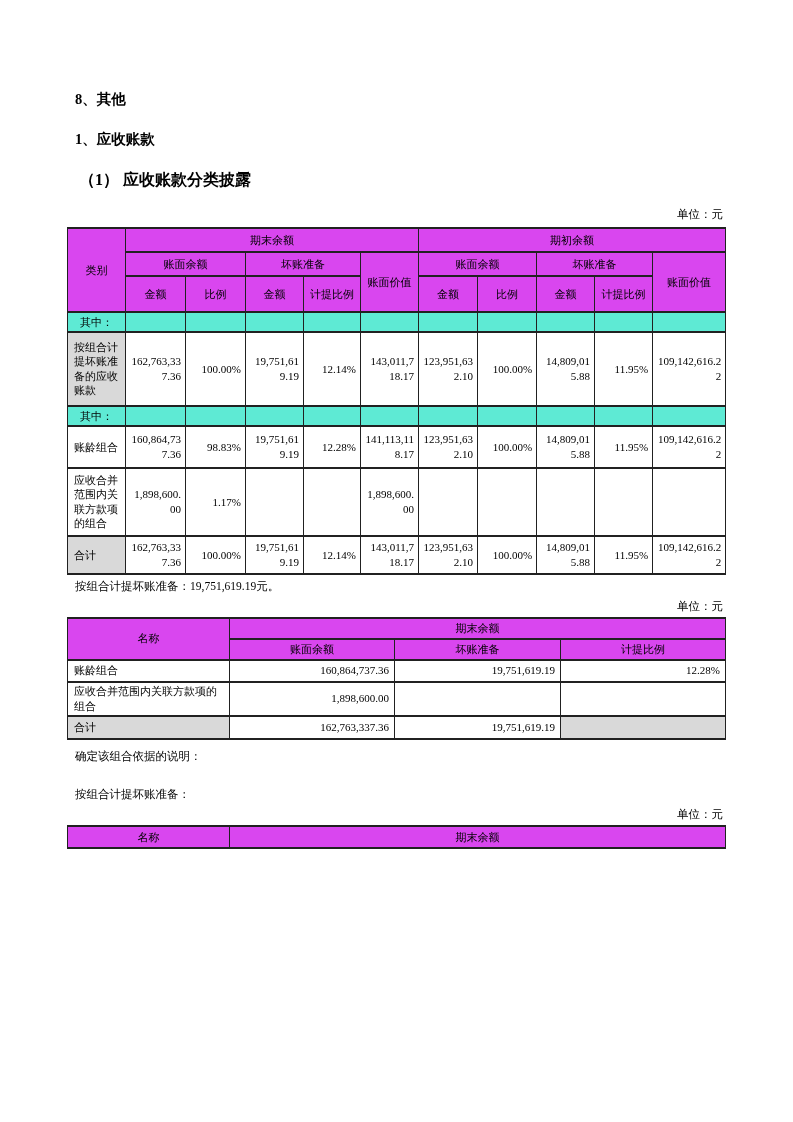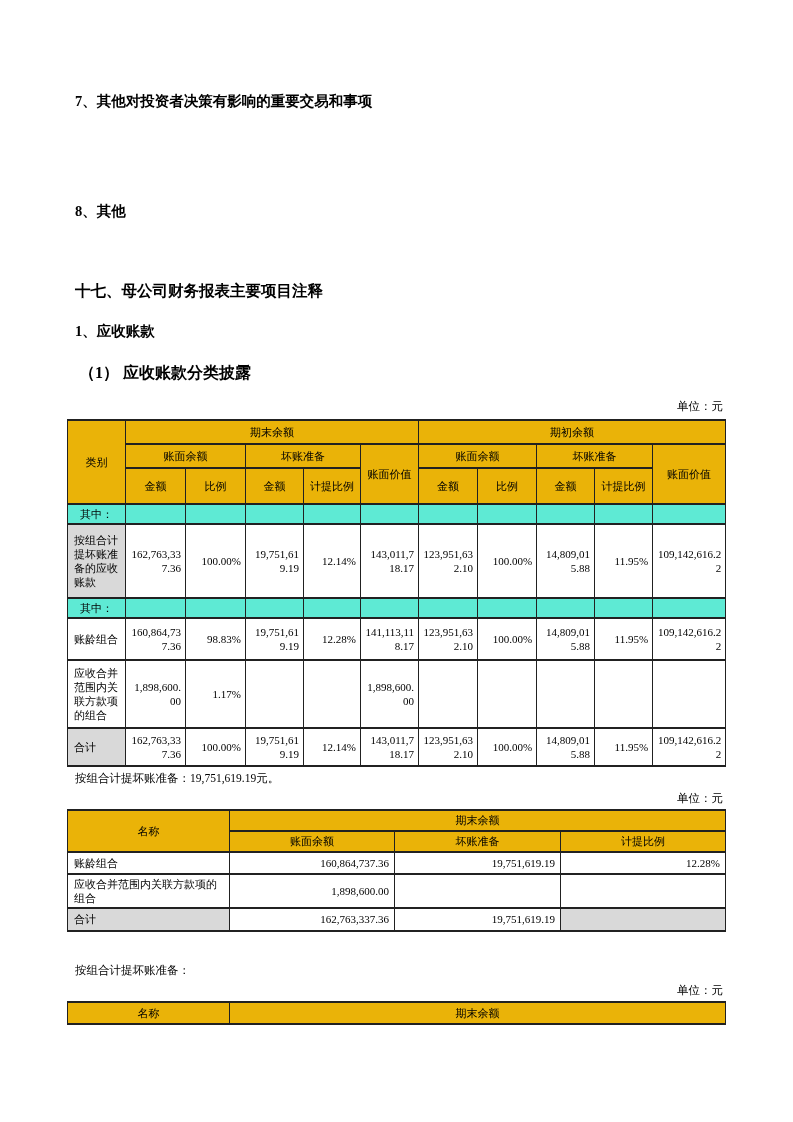--- a/index.html
+++ b/index.html
@@ -15,57 +15,55 @@
   .h17 { font-size:15.5px; margin-top:60px; }
   .h1  { font-size:14.5px; margin-top:20px; }
   .h11 { font-size:16px; margin-top:20px; margin-left:12px; }
   .unit { text-align:right; font-size:11.5px; margin:0 2px 0 0; line-height:1.3; }
   .unit-1 { margin-top:16px; }
   .unit-2 { margin-top:5px; }
   .unit-3 { margin-top:5px; }
   .note { font-size:11.5px; margin:0 0 0 8px; line-height:1.3; }
   .note-1 { margin-top:4px; }
   .note-2 { margin-top:9px; }
-  .note-3 { margin-top:31px; }
+  .note-3 { margin-top:24px; }
   table {
     border-collapse:collapse; table-layout:fixed; width:658px;
     font-size:11px; line-height:1.3; margin-top:5px;
   }
   .t2 { margin-top:3px; }
   .t3 { margin-top:3px; }
   td,th {
     border:1px solid #212121;
     border-top-width:2px; border-bottom-width:2px;
     padding:1px 3px; overflow:hidden; vertical-align:middle;
     font-weight:normal;
   }
-  th { background:#eab308; text-align:center; }
+  th { background:#d946ef; text-align:center; }
   td.lbl { text-align:left; padding:1px 6px; }
   td.num { text-align:right; word-break:break-all; padding:1px 4px; }
   td.shaded { background:#d9d9d9; }
   tr.subhead td { background:#5eead4; }
   tr.subhead td.lbl { text-align:center; }
   
   tr.hr1 { height:24px; } tr.hr2 { height:24px; } tr.hr3 { height:36px; }
   tr.b0 { height:20px; } tr.b1 { height:74px; } tr.b2 { height:20px; }
   tr.b3 { height:42px; } tr.b4 { height:68px; } tr.b5 { height:38px; }
   
   tr.t2h { height:21px; } tr.t2a { height:22px; } tr.t2b { height:34px; } tr.t2c { height:23px; }
   
   tr.t3h { height:22px; }
   .t2 td.num { word-break:normal; padding-right:5px; }
 </style>
 </head>
 <body>
 
 <div class="page">
 
-  <p class="heading h7">7、其他对投资者决策有影响的重要交易和事项</p>
   <p class="heading h8">8、其他</p>
-  <p class="heading h17">十七、母公司财务报表主要项目注释</p>
   <p class="heading h1">1、应收账款</p>
   <p class="heading h11">（1） 应收账款分类披露</p>
 
   <p class="unit unit-1">单位：元</p>
 
   <table class="t1">
     <colgroup>
       <col style="width:58px">
         <col style="width:60px">
         <col style="width:60px">
@@ -218,20 +216,21 @@
     </tr>
     <tr class="t2c">
       <td class="lbl shaded">合计</td>
       <td class="num">162,763,337.36</td>
       <td class="num">19,751,619.19</td>
       <td class="num shaded"></td>
     </tr>
   </tbody>
     </table>
 
+  <p class="note note-2">确定该组合依据的说明：</p>
   <p class="note note-3">按组合计提坏账准备：</p>
 
   <p class="unit unit-3">单位：元</p>
 
   <table class="t3">
     <colgroup>
       <col style="width:162px">
         <col style="width:496px">
     </colgroup>
     <tbody>

